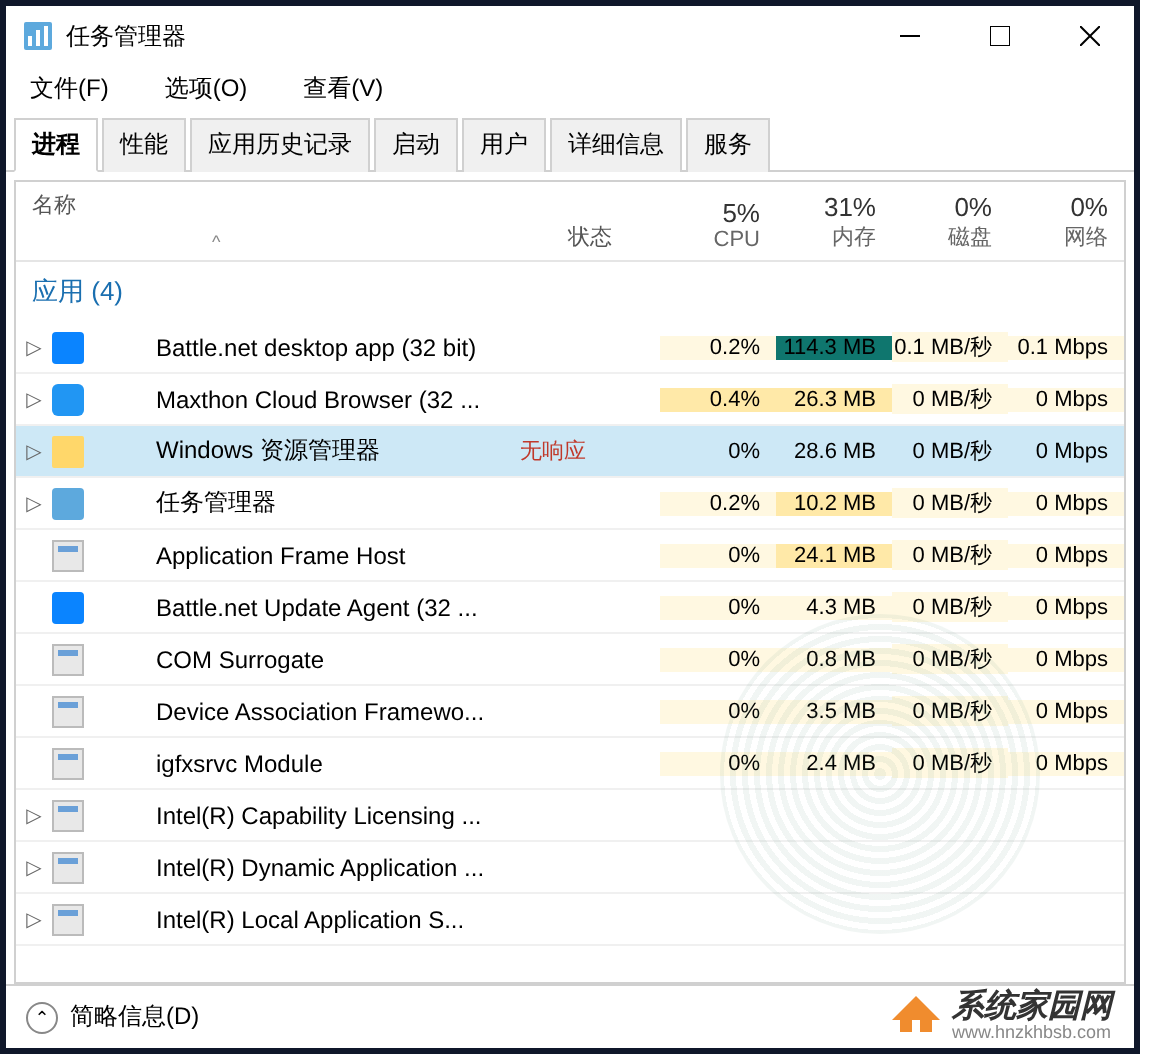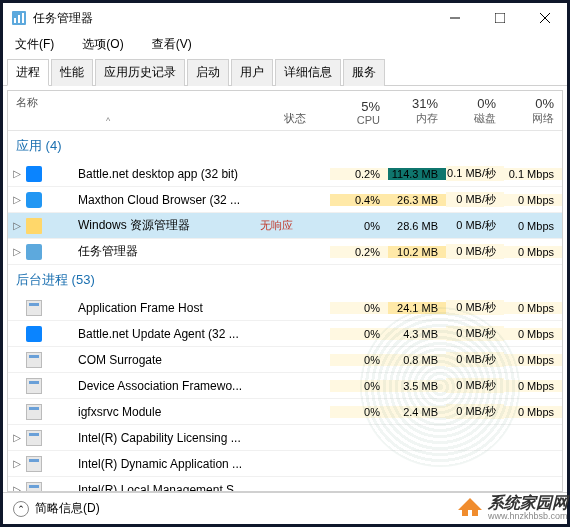--- a/index.html
+++ b/index.html
@@ -11,21 +11,21 @@
   .titlebar .icon { width: 16px; height: 16px; margin-right: 6px; }
   .titlebar .title { font-size: 12px; flex: 1; color: #000; }
   .tb-btn { width: 45px; height: 30px; display: flex; align-items: center; justify-content: center; color: #000; }
   .tb-btn svg { width: 10px; height: 10px; }
 
   .menubar { height: 22px; display: flex; padding: 0 6px; font-size: 12px; align-items: center; gap: 16px; }
   .menu-item { padding: 2px 6px; }
 
   .tabs { display: flex; border-bottom: 1px solid #d0d0d0; padding: 4px 4px 0 4px; font-size: 12px; }
   .tab { padding: 4px 8px; border: 1px solid transparent; border-bottom: none; margin-bottom: -1px; background: #f0f0f0; border-color:#d0d0d0; margin-right:2px;}
-  .tab.active { background: #fff; border: 1px solid #d0d0d0; border-bottom: 1px solid #fff; }
+  .tab.active { background: #fff; border: 1px solid #d0d0d0; border-bottom: 1px solid #fff; font-weight: bold; }
 
   .content { flex: 1; display: flex; flex-direction: column; overflow: hidden; border:1px solid #d0d0d0; margin:4px 4px 0 4px; }
 
   .header-row { display: flex; border-bottom: 1px solid #e5e5e5; font-size: 11px; color: #555; height: 40px; }
   .col-name { flex: 1; padding: 4px 8px; display:flex; flex-direction:column; justify-content:space-between; }
   .col-status { width: 70px; padding: 4px 4px; display:flex; flex-direction:column; justify-content:flex-end;text-align:center;}
   .col-num { width: 58px; text-align: right; padding: 4px 8px 4px 2px; display:flex; flex-direction:column; justify-content:flex-end; align-items:flex-end;}
   .col-num .pct { font-size: 13px; color: #333; }
   .col-num .lbl { font-size: 11px; color: #666; }
   .col-cpu { background: #fff; }
@@ -47,21 +47,21 @@
   .cell.mem-m { background: #ffe9a8; }
   .cell.mem-h { background: #0f766e; }
   .cell.disk-l { background: #fff8e1; }
   .cell.net-l { background: #fff8e1; }
   .row.selected { background: #cde8f6; }
   .row.selected .cell { background: #cde8f6 !important; }
 
   .footer { height: 32px; border-top: 1px solid #d0d0d0; display: flex; align-items: center; padding: 0 10px; font-size: 12px; gap:6px;}
   .footer .chev { border:1px solid #888; border-radius:50%; width:16px; height:16px; display:flex; align-items:center; justify-content:center; font-size:9px;}
 
-  .watermark { position: absolute; right: 12px; bottom: 6px; display: flex; align-items: center; font-size: 16px; font-weight: bold; color: #333; font-style: italic; }
+  .watermark { position: absolute; right: 24px; bottom: 6px; display: flex; align-items: center; font-size: 16px; font-weight: bold; color: #333; font-style: italic; }
   .watermark .logo { width: 28px; height: 22px; margin-right: 4px; }
   .watermark .sub { font-size:9px; color:#888; font-style:normal; font-weight:normal; display:block; margin-top:-3px;}
 
   .swirl { position:absolute; right:60px; bottom:60px; width:160px; height:160px; border-radius:50%; background: repeating-radial-gradient(circle, rgba(100,150,130,0.15) 0 3px, rgba(255,255,255,0) 3px 6px); pointer-events:none; opacity:0.6;}
   .ico-generic { background:#e8e8e8; border:1px solid #bbb; position:relative;}
   .ico-generic::after{content:'';position:absolute;top:2px;left:2px;right:2px;height:3px;background:#6aa0d8;}
   .ico-folder { background:#ffd76a; border-radius:1px;}
   .ico-battle { background:#0a84ff; border-radius:2px;}
   .ico-maxthon { background:#2196f3; border-radius:3px;}
   .ico-tm { background:#5da9dd; border-radius:2px; position:relative;}
@@ -182,21 +182,20 @@
         <span class="exp">▷</span>
         <span class="proc-icon ico-tm"></span>
         <span class="name">任务管理器</span>
         <span class="status"></span>
         <span class="cell cpu-l">0.2%</span>
         <span class="cell mem-m">10.2 MB</span>
         <span class="cell disk-l">0 MB/秒</span>
         <span class="cell net-l">0 Mbps</span>
       </div>
 
-      <div class="group-head">后台进程 (53)</div>
 
       <div class="row">
         <span class="exp"></span>
         <span class="proc-icon ico-generic"></span>
         <span class="name">Application Frame Host</span>
         <span class="status"></span>
         <span class="cell cpu-l">0%</span>
         <span class="cell mem-m">24.1 MB</span>
         <span class="cell disk-l">0 MB/秒</span>
         <span class="cell net-l">0 Mbps</span>
@@ -264,21 +263,21 @@
         <span class="status"></span>
         <span class="cell"></span>
           <span class="cell"></span>
           <span class="cell"></span>
           <span class="cell"></span>
       </div>
 
       <div class="row">
         <span class="exp">▷</span>
         <span class="proc-icon ico-generic"></span>
-        <span class="name">Intel(R) Local Management S...</span>
+        <span class="name">Intel(R) Local Application S...</span>
         <span class="status"></span>
         <span class="cell"></span>
           <span class="cell"></span>
           <span class="cell"></span>
           <span class="cell"></span>
       </div>
 
     </div>
   </div>
 

